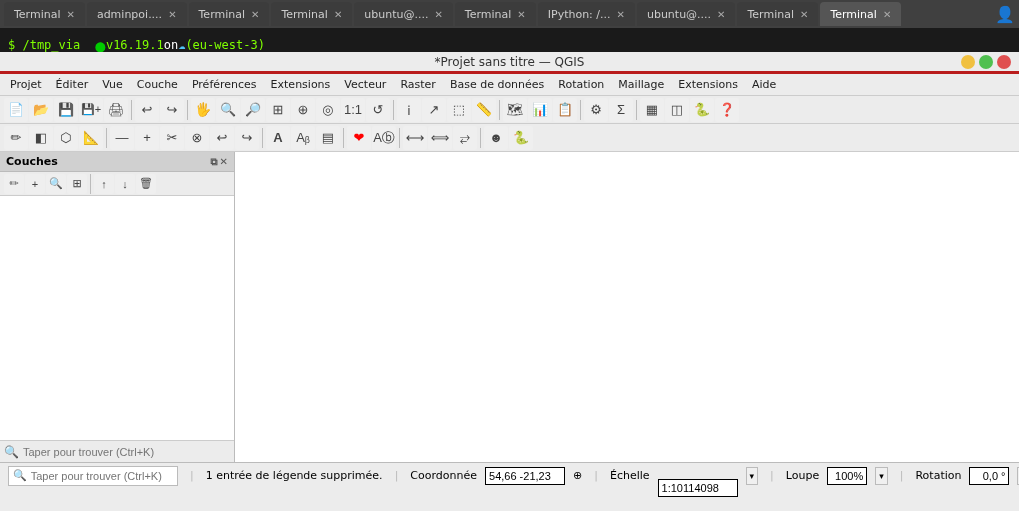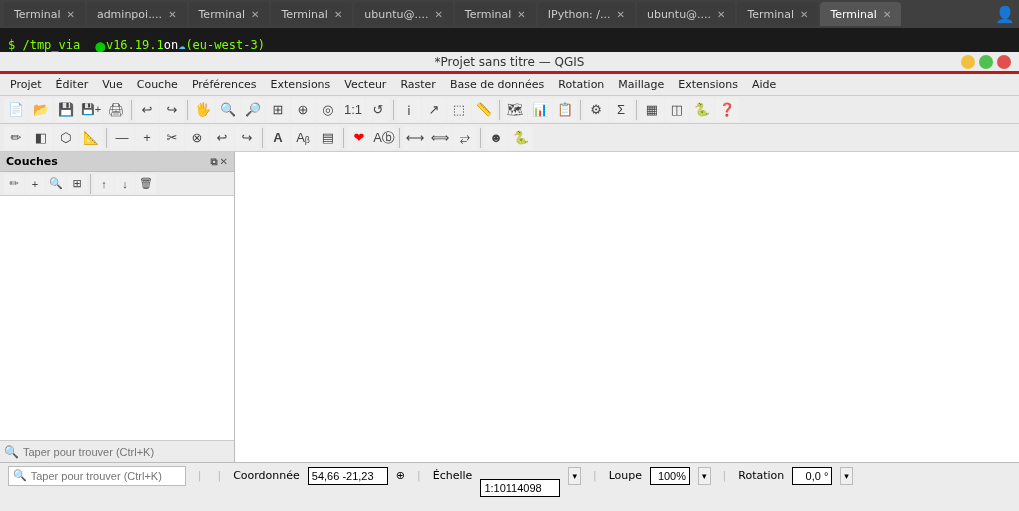--- a/index.html
+++ b/index.html
@@ -317,20 +317,21 @@
   <div id="canvas-area"></div>
 
 </div>
 
 <div id="status-bar">
   <div id="status-search">
     <span style="color:#888;margin-right:4px;">🔍</span>
     <input type="text" style="border: none; outline: none; font-size: 11px; width: 150px;" placeholder="Taper pour trouver (Ctrl+K)">
   </div>
   <span class="status-sep">|</span>
+  <span class="status-item">1 entrée de légende supprimée.</span>
   <span class="status-sep">|</span>
   <span class="status-item">Coordonnée</span>
   <input type="text" class="status-input" style="width: 80px;" value="54,66 -21,23">
   <span>⊕</span>
   <span class="status-sep">|</span>
   <span class="status-item">Échelle</span>
   <input type="text" class="status-input" style="width: 80px; margin-top: 24px;" value="1:10114098">
   <button class="status-arrow" style="border:1px solid #bbb;background:#f0f0f0;height:18px;padding:0 3px;">▾</button>
   <span class="status-sep">|</span>
   <span class="status-item">Loupe</span>

